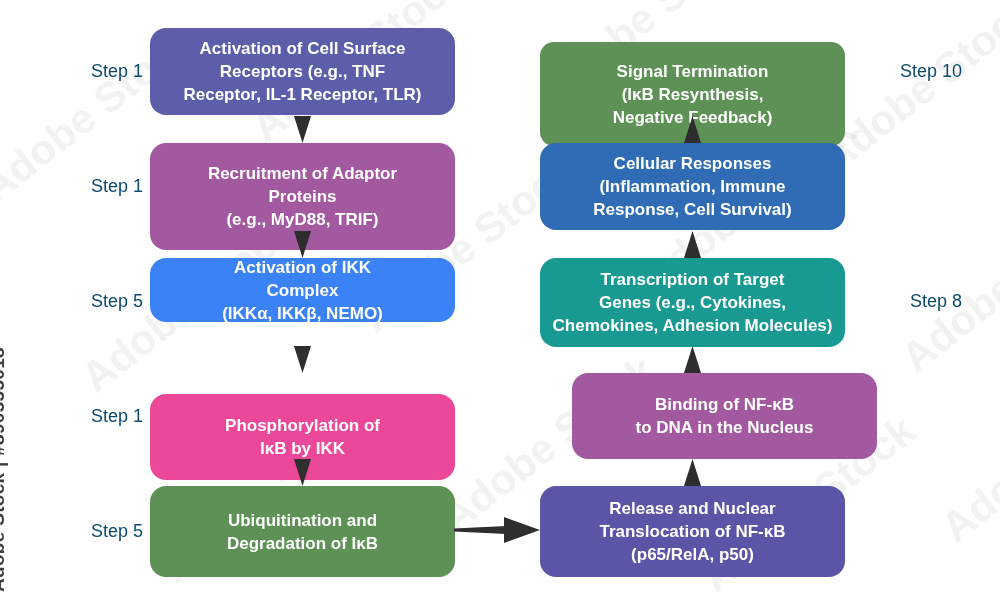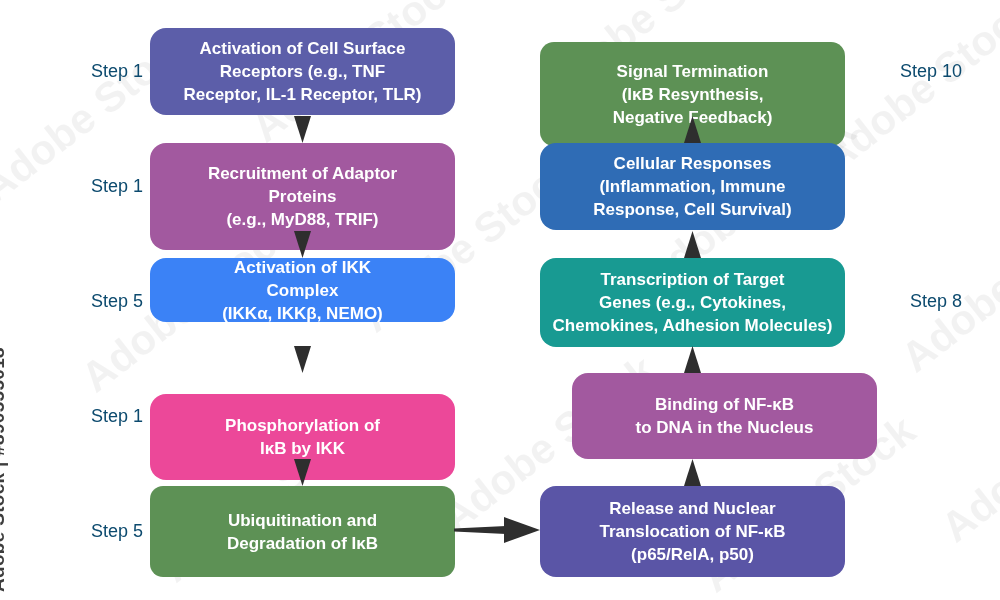--- a/index.html
+++ b/index.html
@@ -66,21 +66,21 @@
   </div>
   <div class="box" style="left: 150px; top: 258px; height: 64px; background: #3b82f6;">
     <div class="box-text">Activation of IKK
 Complex
 (IKKα, IKKβ, NEMO)</div>
   </div>
   <div class="box" style="left: 150px; top: 373px; height: 86px; background: #ec4899; margin-top: 21px;">
     <div class="box-text">Phosphorylation of
 IκB by IKK</div>
   </div>
-  <div class="box" style="left: 150px; top: 486px; height: 91px; background: rgb(93, 145, 85); border-radius: 13px;">
+  <div class="box" style="left: 150px; top: 486px; height: 91px; background: rgb(93, 145, 85);">
     <div class="box-text">Ubiquitination and
 Degradation of IκB</div>
   </div>
 
   <div class="box" style="left: 540px; top: 42px; height: 104px; background: rgb(93, 145, 85); border-radius: 14px;">
     <div class="box-text">Signal Termination
 (IκB Resynthesis,
 Negative Feedback)</div>
   </div>
   <div class="box" style="left: 540px; top: 143px; height: 87px; background: rgb(47, 108, 181);">

